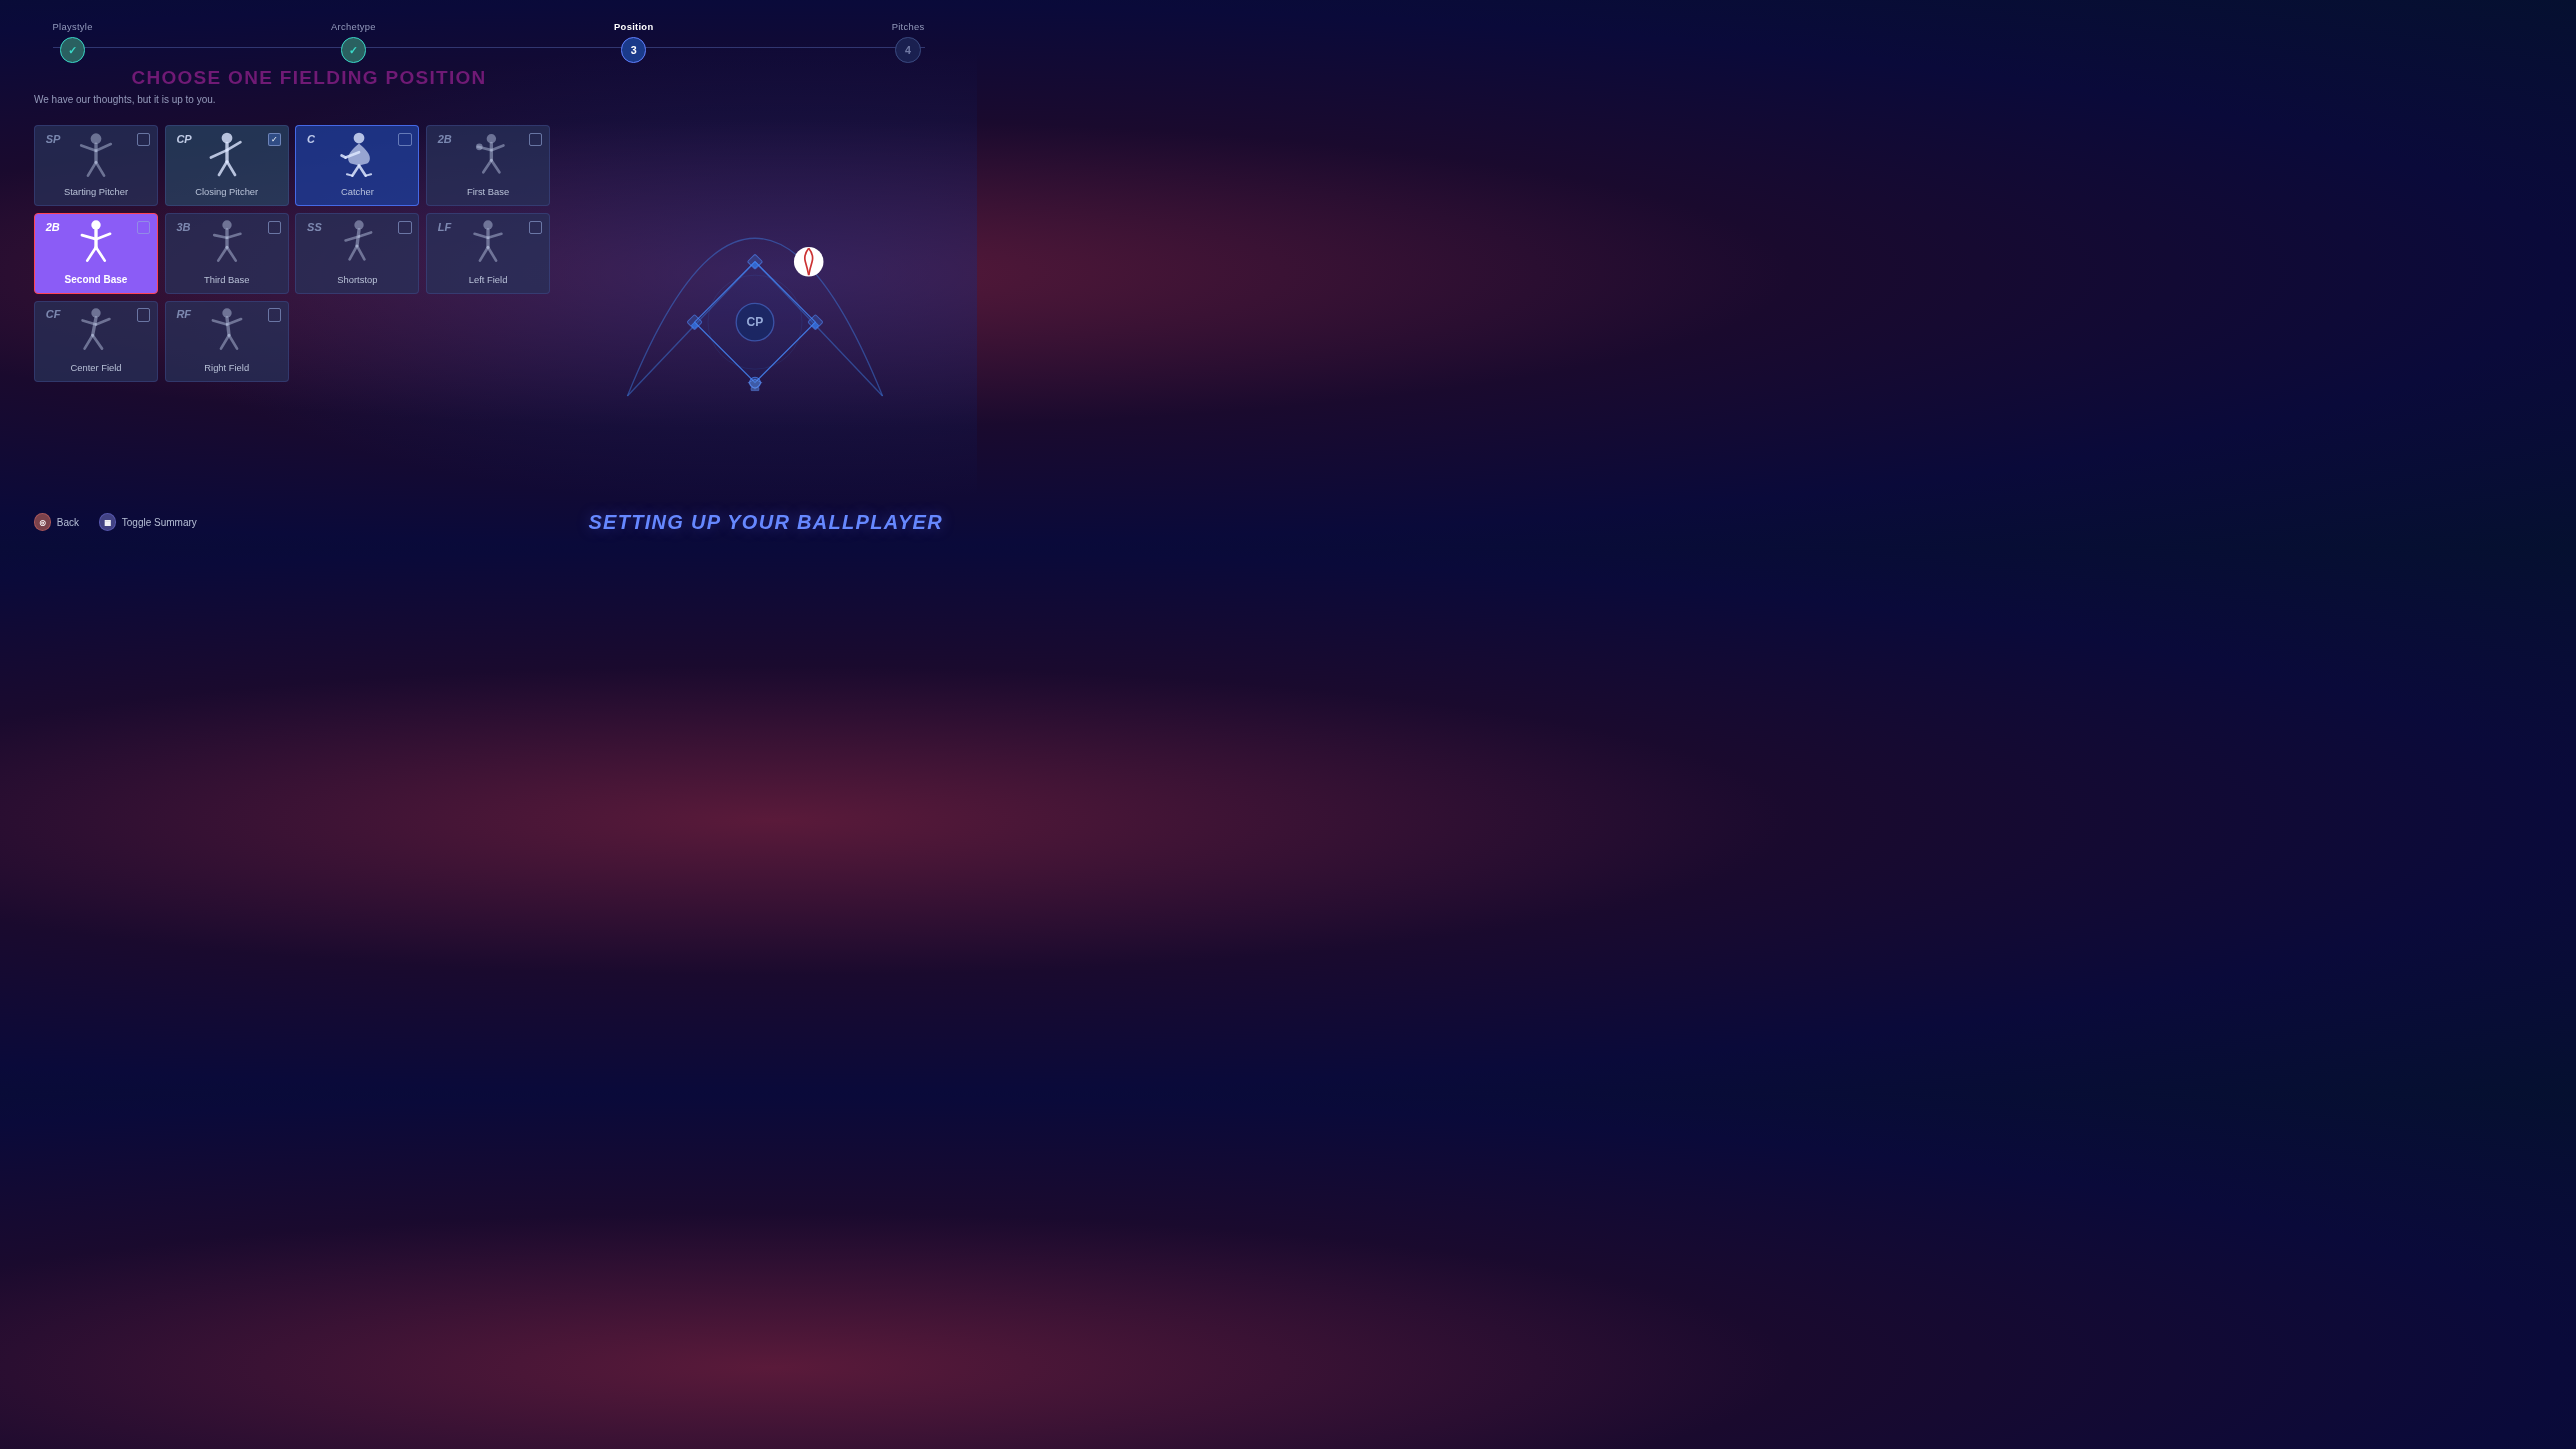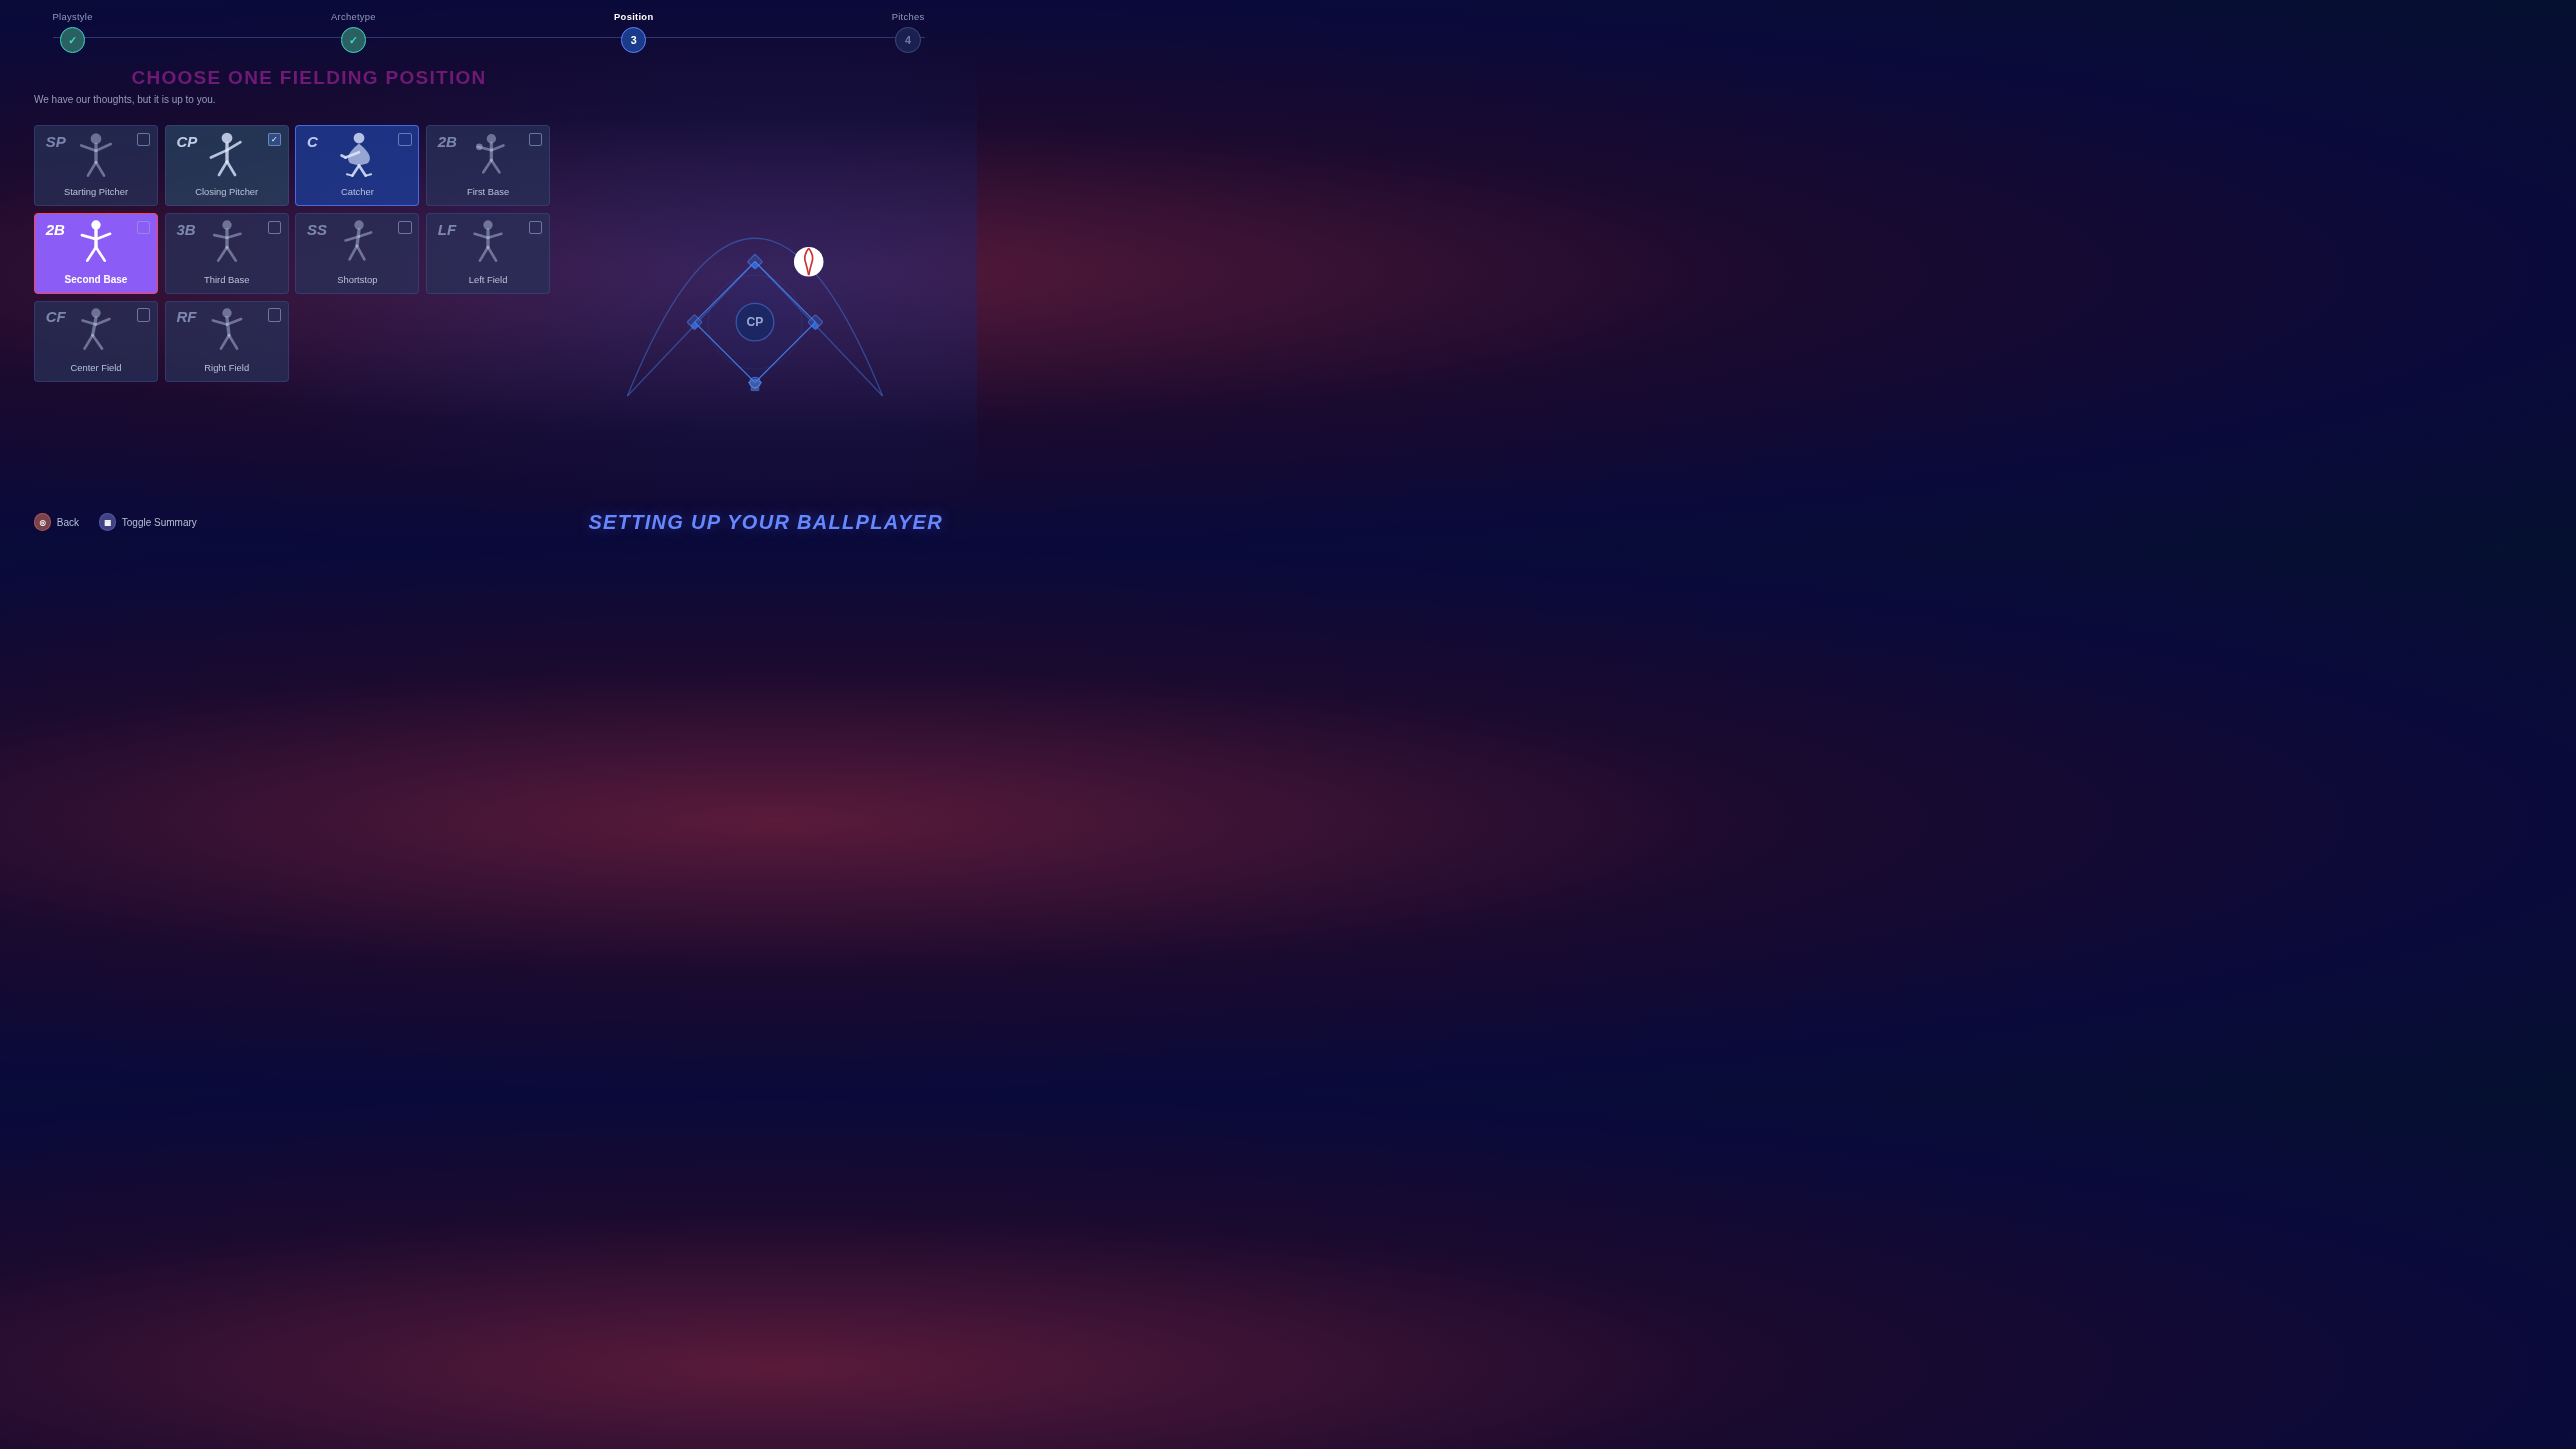--- a/index.html
+++ b/index.html
@@ -19,21 +19,21 @@
       content: '';
       position: absolute;
       inset: 0;
       background: radial-gradient(ellipse at 80% 50%, rgba(0,50,150,0.4) 0%, transparent 60%);
       pointer-events: none;
     }
 
     
     .progress-bar {
       position: absolute;
-      top: 11px;
+      top: 21px;
       left: 50%;
       transform: translateX(-50%);
       width: 872px;
       display: flex;
       align-items: flex-start;
       justify-content: space-between;
     }
 
     .progress-line {
       position: absolute;
@@ -211,21 +211,21 @@
     .position-name.bold-white {
       font-weight: bold;
       color: white;
       font-size: 10px;
     }
 
     .pos-code {
       position: absolute;
       font-style: italic;
       font-weight: bold;
-      font-size: 15px;
+      font-size: 11px;
       color: rgba(180,200,240,0.6);
       top: 6.7px;
       left: 10.7px;
     }
 
     .pos-code.bright {
       color: rgba(220,230,255,0.85);
     }
 
     .pos-code.red-bright {

